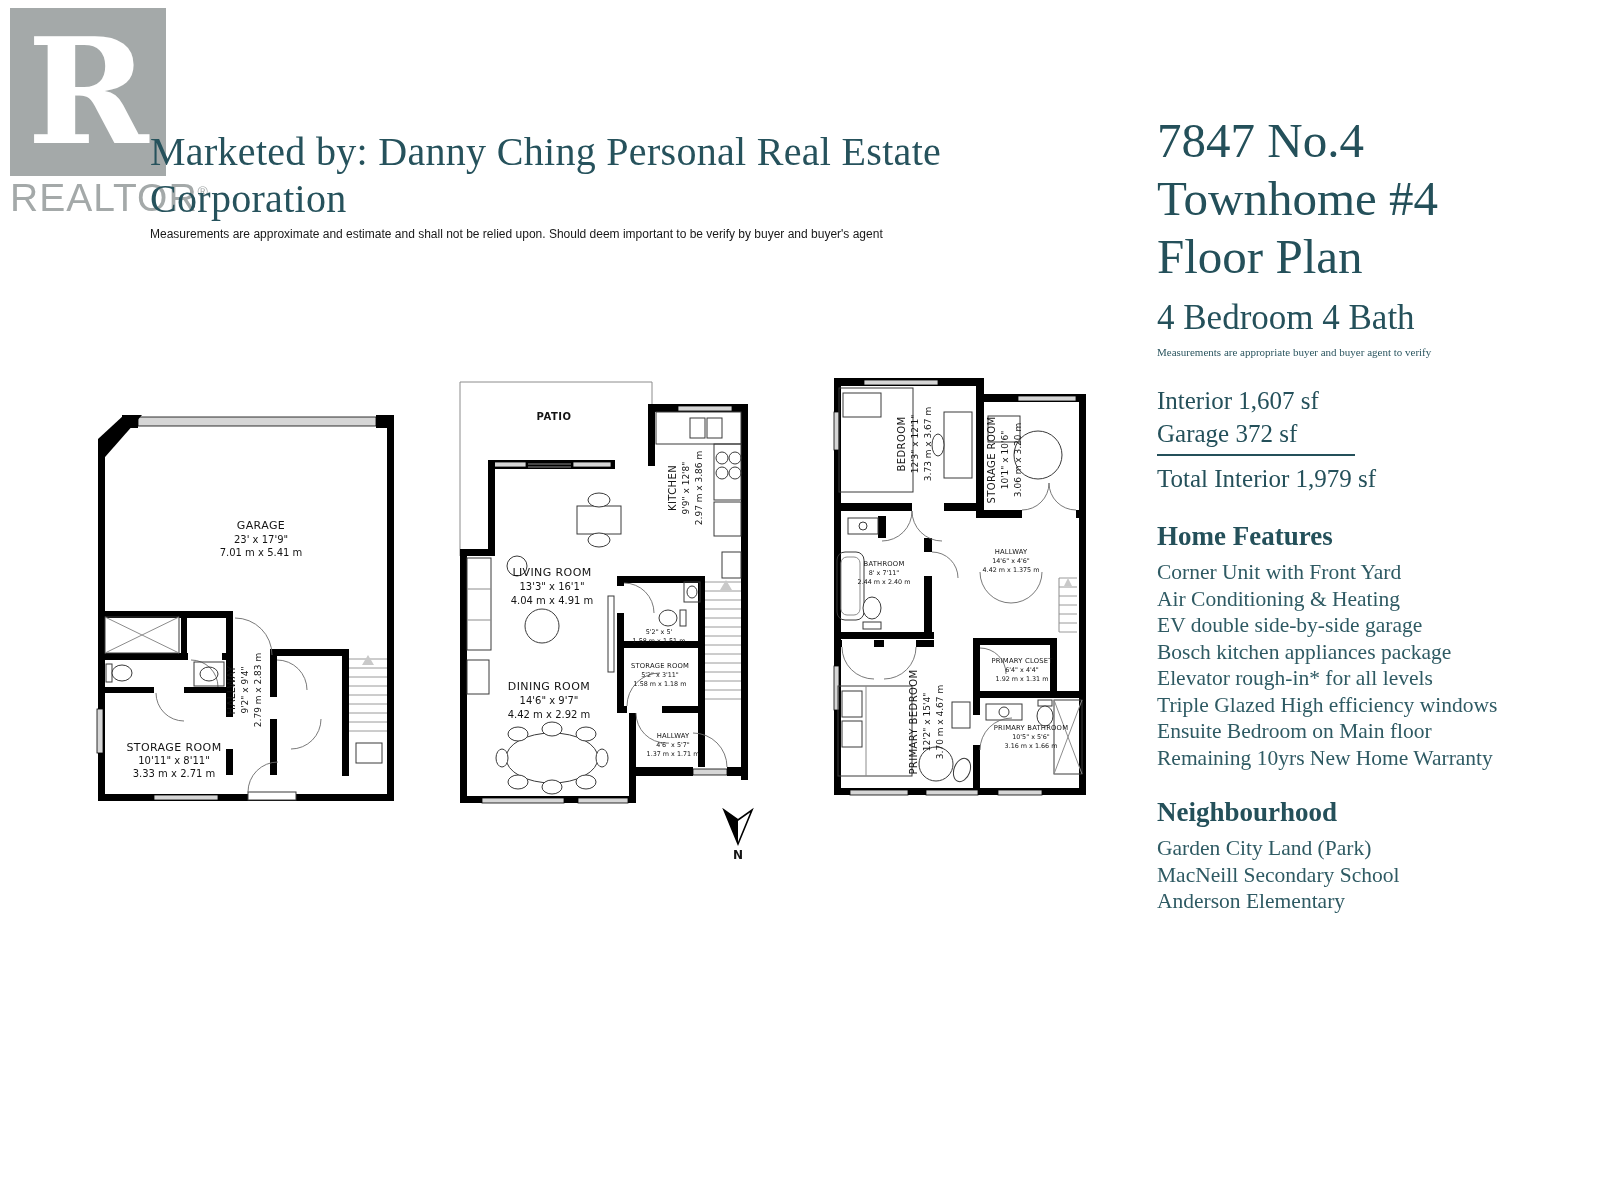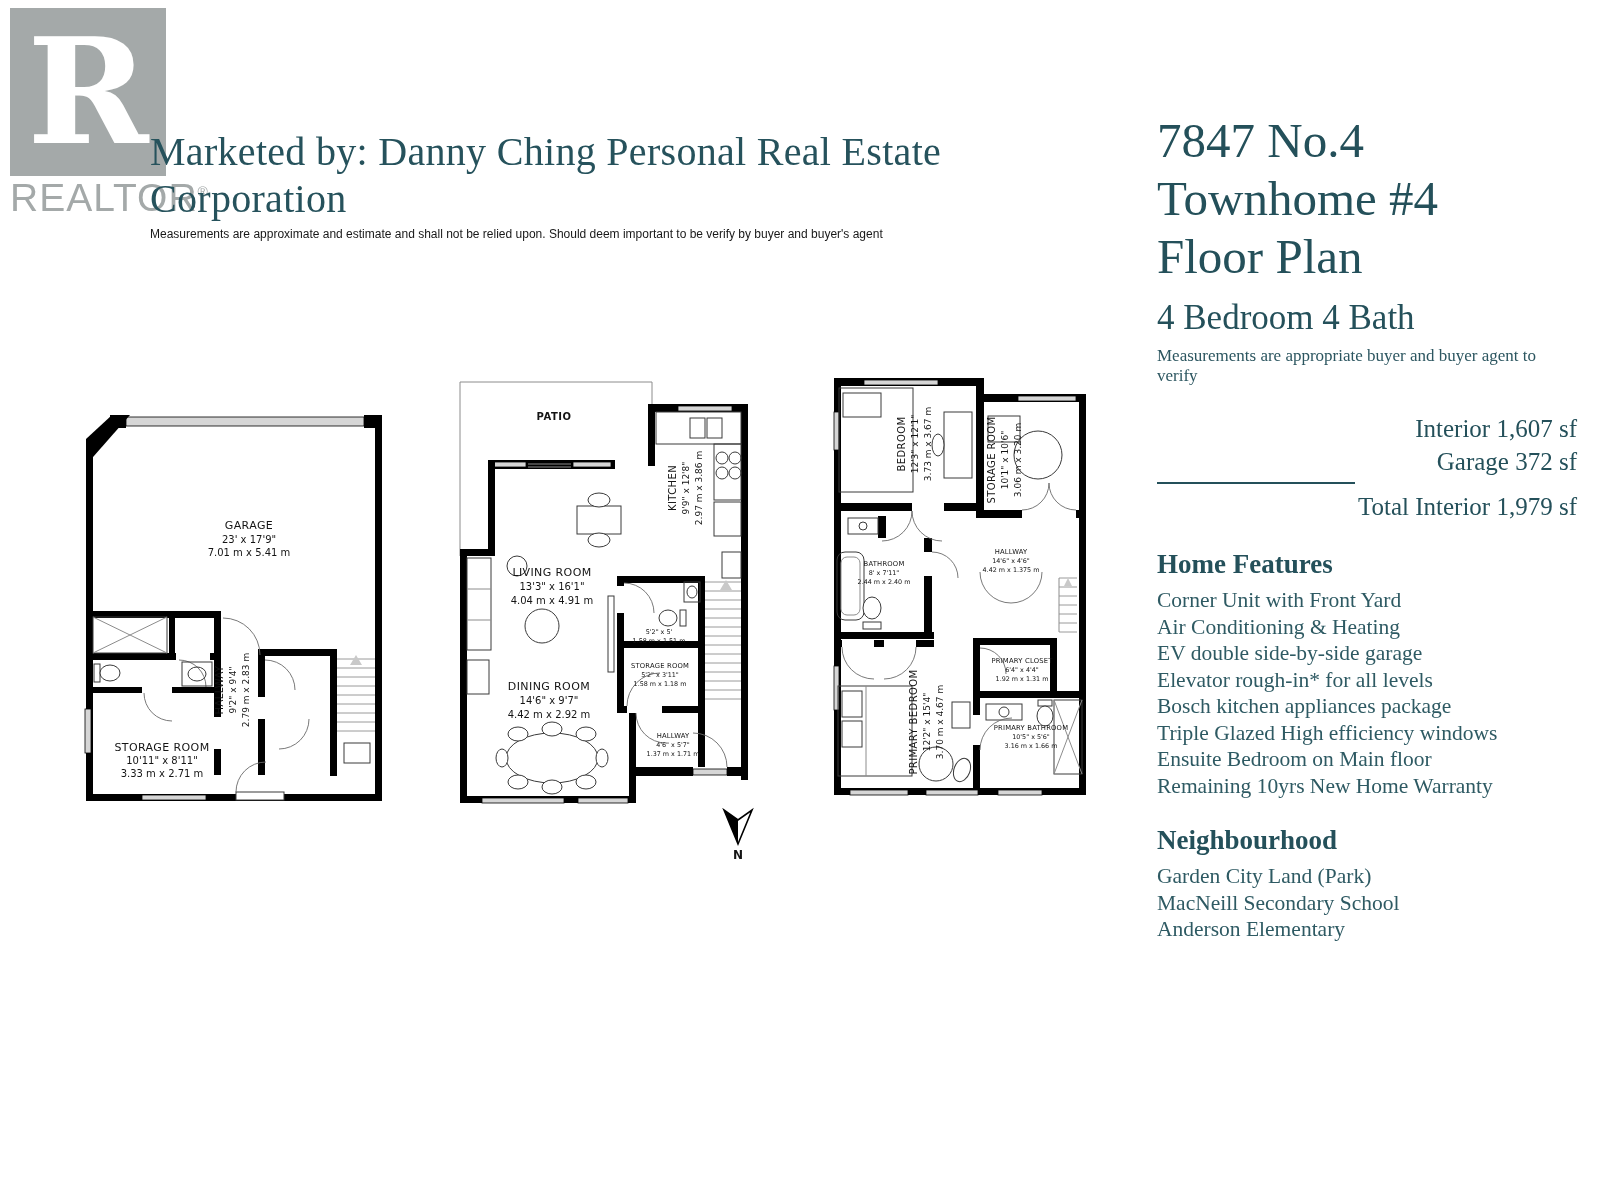--- a/index.html
+++ b/index.html
@@ -12,29 +12,29 @@
   .logo-word{margin-top:0px;font-size:39px;letter-spacing:1px;color:#a4a9a9;white-space:nowrap;}
   .logo-word sup{font-size:14px;}
   
   .header{position:absolute;left:150px;top:128px;width:920px;}
   .marketed{font-family:"Liberation Serif",serif;font-size:40px;color:#26525c;letter-spacing:.3px;}
   .disclaimer{margin-top:5px;font-size:12px;color:#181818;}
   
   .panel{position:absolute;left:1157px;top:112px;width:420px;font-family:"Liberation Serif",serif;}
   .t1{font-size:49px;line-height:58px;color:#24505a;}
   .subtitle{font-size:35px;margin-top:12px;color:#24505a;}
-  .note{font-size:17px;margin-top:8px;color:#2c5660;}
+  .note{font-size:11px;margin-top:8px;color:#2c5660;}
   .areas{margin-top:26px;font-size:25px;color:#24505a;}
-  .areas .row{line-height:33px;text-align:right;}
+  .areas .row{line-height:33px;}
   .divider{width:198px;border-top:2px solid #24505a;margin:4px 0 6px 0;}
   .section{margin-top:26px;}
   .sh{font-size:27px;font-weight:bold;color:#24505a;margin-bottom:7px;}
   .si{font-size:21.5px;line-height:26.5px;color:#2e5a63;}
   
-  .plan1{position:absolute;left:84px;top:413px;}
+  .plan1{position:absolute;left:96px;top:413px;}
   .plan2{position:absolute;left:452px;top:368px;}
   .plan3{position:absolute;left:826px;top:360px;}
   .north{position:absolute;left:718px;top:806px;}
   svg{display:block;}
   .wall{fill:#000000;}
   .win{fill:#d6d6d6;stroke:#000;stroke-width:.8;}
   .fix{fill:none;stroke:#3a3a3a;stroke-width:1;}
   .fixf{fill:#ffffff;stroke:#3a3a3a;stroke-width:1;}
   .arc{fill:none;stroke:#6a6a6a;stroke-width:.9;}
   .stair{stroke:#9a9a9a;stroke-width:1;fill:none;}
@@ -78,22 +78,22 @@
       <div class="row">Garage 372 sf</div>
       <div class="divider"></div>
       <div class="row">Total Interior 1,979 sf</div>
     </div>
 
     <div class="section">
       <div class="sh">Home Features</div>
       <div class="si">Corner Unit with Front Yard</div>
       <div class="si">Air Conditioning &amp; Heating</div>
       <div class="si">EV double side-by-side garage</div>
+      <div class="si">Bosch kitchen appliances package</div>
       <div class="si">Elevator rough-in* for all levels</div>
-      <div class="si">Bosch kitchen appliances package</div>
       <div class="si">Triple Glazed High efficiency windows</div>
       <div class="si">Ensuite Bedroom on Main floor</div>
       <div class="si">Remaining 10yrs New Home Warranty</div>
     </div>
 
     <div class="section">
       <div class="sh">Neighbourhood</div>
       <div class="si">Garden City Land (Park)</div>
       <div class="si">MacNeill Secondary School</div>
       <div class="si">Anderson Elementary</div>

